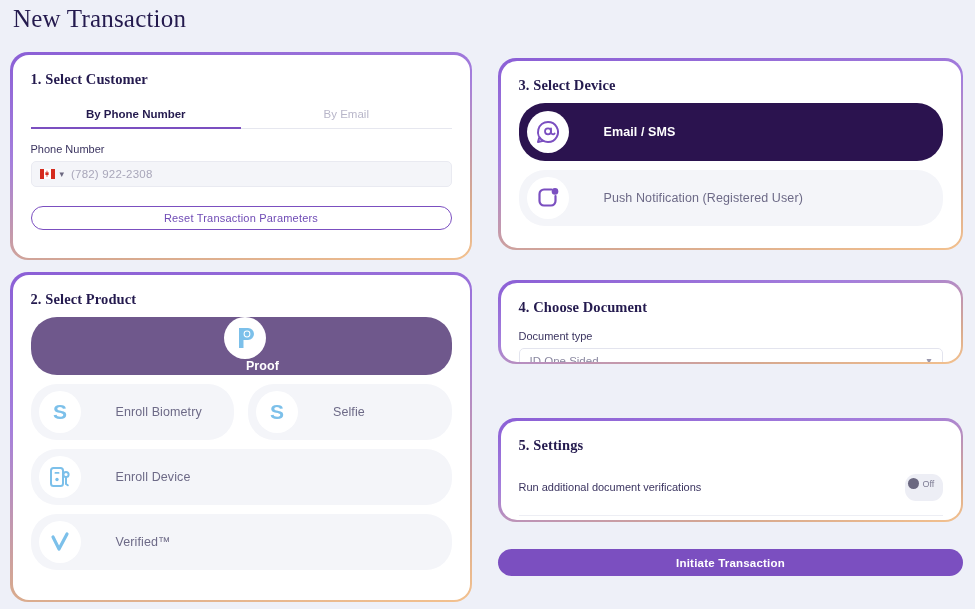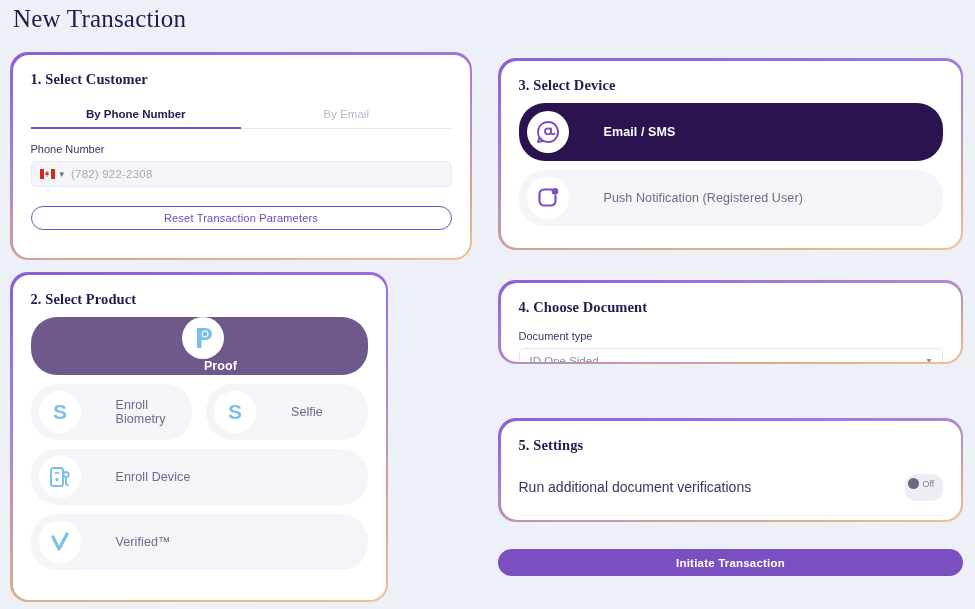--- a/index.html
+++ b/index.html
@@ -135,21 +135,21 @@
     align-items: center;
     justify-content: center;
     font-size: 11px;
     color: #6f4bb5;
     background: #fff;
     cursor: pointer;
     letter-spacing: 0.2px;
   }
 
   
-  #card-product { left: 10px; top: 272px; width: 378px; height: 330px; }
+  #card-product { left: 10px; top: 272px; width: 462px; height: 330px; }
 
   .row-btn {
     display: flex;
     align-items: center;
     background: #f4f5f9;
     border-radius: 26px;
     height: 56px;
     margin-top: 9px;
     padding-left: 8px;
     cursor: pointer;
@@ -211,21 +211,21 @@
   #card-settings { left: 498px; top: 418px; width: 465px; height: 104px; }
 
   .settings-row {
     display: flex;
     align-items: center;
     justify-content: space-between;
     margin-top: 20px;
     padding-bottom: 14px;
     border-bottom: 1px solid #edeef4;
   }
-  .settings-label { font-size: 14px; color: #3b3460; }
+  .settings-label { font-size: 11px; color: #3b3460; }
   .toggle {
     display: flex;
     align-items: flex-end;
     background: #edeef5;
     border-radius: 11px;
     height: 27px;
     width: 38px;
     padding: 12px 3px;
     cursor: pointer;
   }

